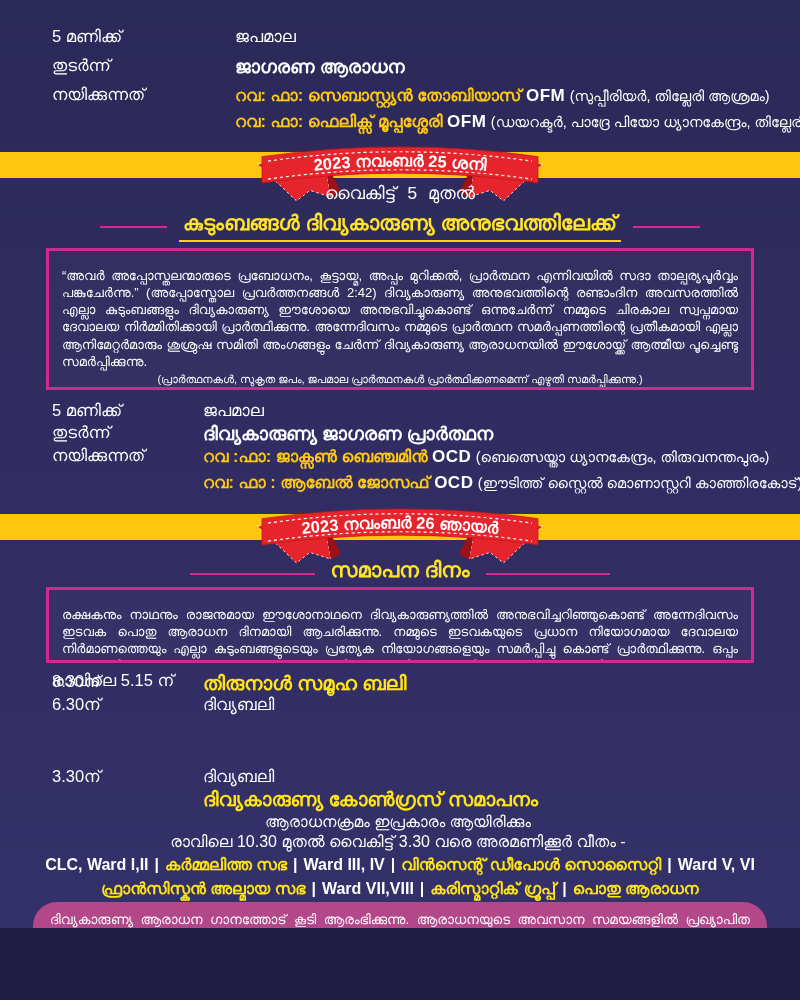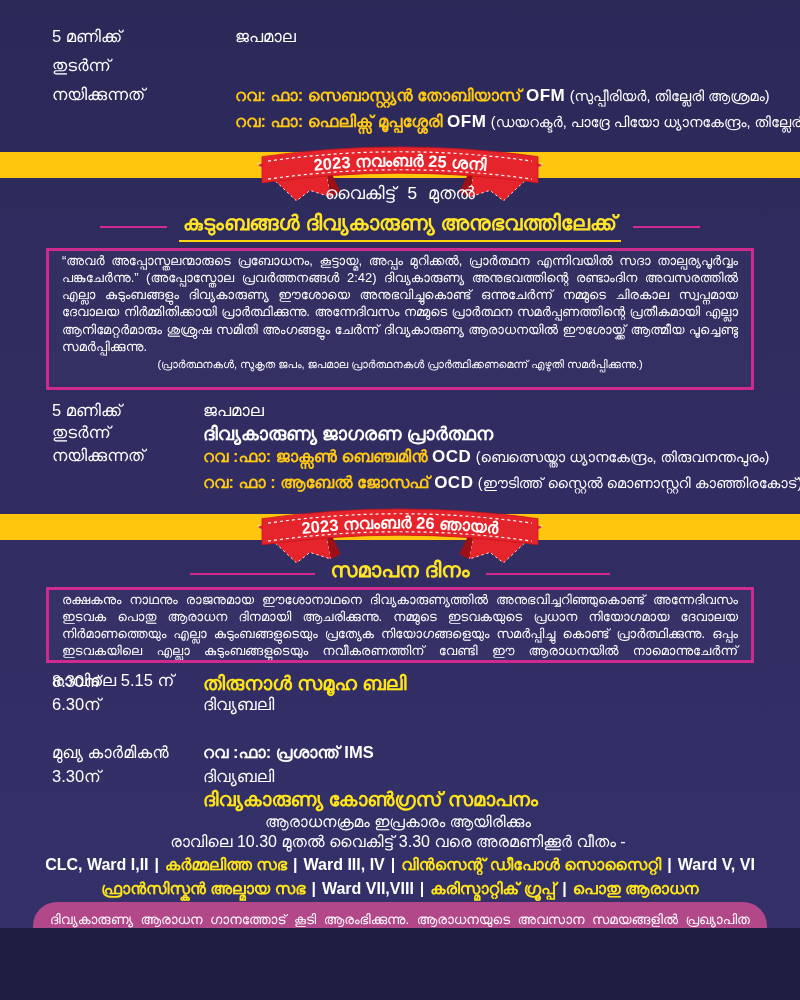--- a/index.html
+++ b/index.html
@@ -35,21 +35,21 @@
   .hiddenpath { fill:none; stroke:none; }
   .rtext { font-family:"Liberation Sans","DejaVu Sans",sans-serif; font-size:22px; font-weight:bold; fill:#ffffff; }
   .subtitle { position:absolute; left:0; right:0; text-align:center; font-size:17.5px; color:#ffffff;font-family:Liberation Mono, monospace; }
   
   .heading-row { position:absolute; display:flex; align-items:center; gap:12px; }
   .hline { flex:1 1 auto; height:2px; background:#d12a8e; }
   .htext { flex:0 0 auto; color:#ffe428; font-weight:bold; font-size:21px;
            border-bottom:2px solid #ffd50a; padding:0 4px 5px; white-space:nowrap; }
   
   .note-box { position:absolute; border:3px solid #d12a8e; background:rgba(255,255,255,0.02);
-              padding:1px 13px; overflow:hidden; }
+              padding:16px 13px; overflow:hidden; }
   .note-main   { font-size:13px; line-height:1.32; text-align:justify; color:#ffffff; }
   .note-center { font-size:11px; line-height:1.32; text-align:center; color:#ffffff; margin-top:2px; }
   
   .congress { position:absolute; left:203px; color:#ffe518; font-weight:bold; font-size:19.5px; }
   .cline { position:absolute; left:0; right:4px; text-align:center; color:#ffffff; font-size:16px; }
   .wline { position:absolute; left:0; right:0; text-align:center; font-weight:bold; font-size:16px; }
   .wm { color:#ffe518; }
   .we { color:#ffffff; }
   .wsep { color:#ffffff; padding:0 6px; }
   
@@ -61,20 +61,21 @@
 <body>
 
 <div class="poster">
 
   <div class="srow top-w" style="top:27px">
     <span class="lbl">5 മണിക്ക്</span>
     <span class="val">ജപമാല</span>
   </div>
   <div class="srow top-w" style="top:56px">
     <span class="lbl">തുടർന്ന്</span>
+    <span class="val strong">ജാഗരണ ആരാധന</span>
   </div>
   <div class="srow top-w" style="top:85px">
     <span class="lbl">നയിക്കുന്നത്</span>
     <div class="leaders">
       <div class="leader">
         <span class="lname">റവ: ഫാ: സെബാസ്റ്റ്യൻ തോബിയാസ്</span>
         <span class="lorder">OFM</span>
         <span class="ldetail">(സുപ്പീരിയർ, തില്ലേരി ആശ്രമം)</span>
       </div>
       <div class="leader">
@@ -159,24 +160,20 @@
     <span class="lbl">രാവിലെ 5.15 ന്</span>
   </div>
   <div class="srow mid-w" style="top:695px">
     <span class="lbl">6.30ന്</span>
     <span class="val">ദിവ്യബലി</span>
   </div>
   <div class="srow mid-w" style="top:672px">
     <span class="lbl">8.30ന്</span>
     <span class="val feast">തിരുനാൾ സമൂഹ ബലി</span>
   </div>
-  <div class="srow mid-w" style="top:743px">
-    <span class="lbl">മുഖ്യ കാർമികൻ</span>
-    <span class="val semib">റവ :ഫാ: പ്രശാന്ത് IMS</span>
-  </div>
   <div class="srow mid-w" style="top:767px">
     <span class="lbl">3.30ന്</span>
     <span class="val">ദിവ്യബലി</span>
   </div>
   <div class="congress" style="top:788px">ദിവ്യകാരുണ്യ കോൺഗ്രസ് സമാപനം</div>
 
   <div class="cline" style="top:813px;font-size:15.5px">ആരാധനക്രമം ഇപ്രകാരം ആയിരിക്കും</div>
   <div class="cline" style="top:833px">രാവിലെ 10.30 മുതൽ വൈകിട്ട് 3.30 വരെ അരമണിക്കൂർ വീതം -</div>
 
   <div class="wline" style="top:880px">

